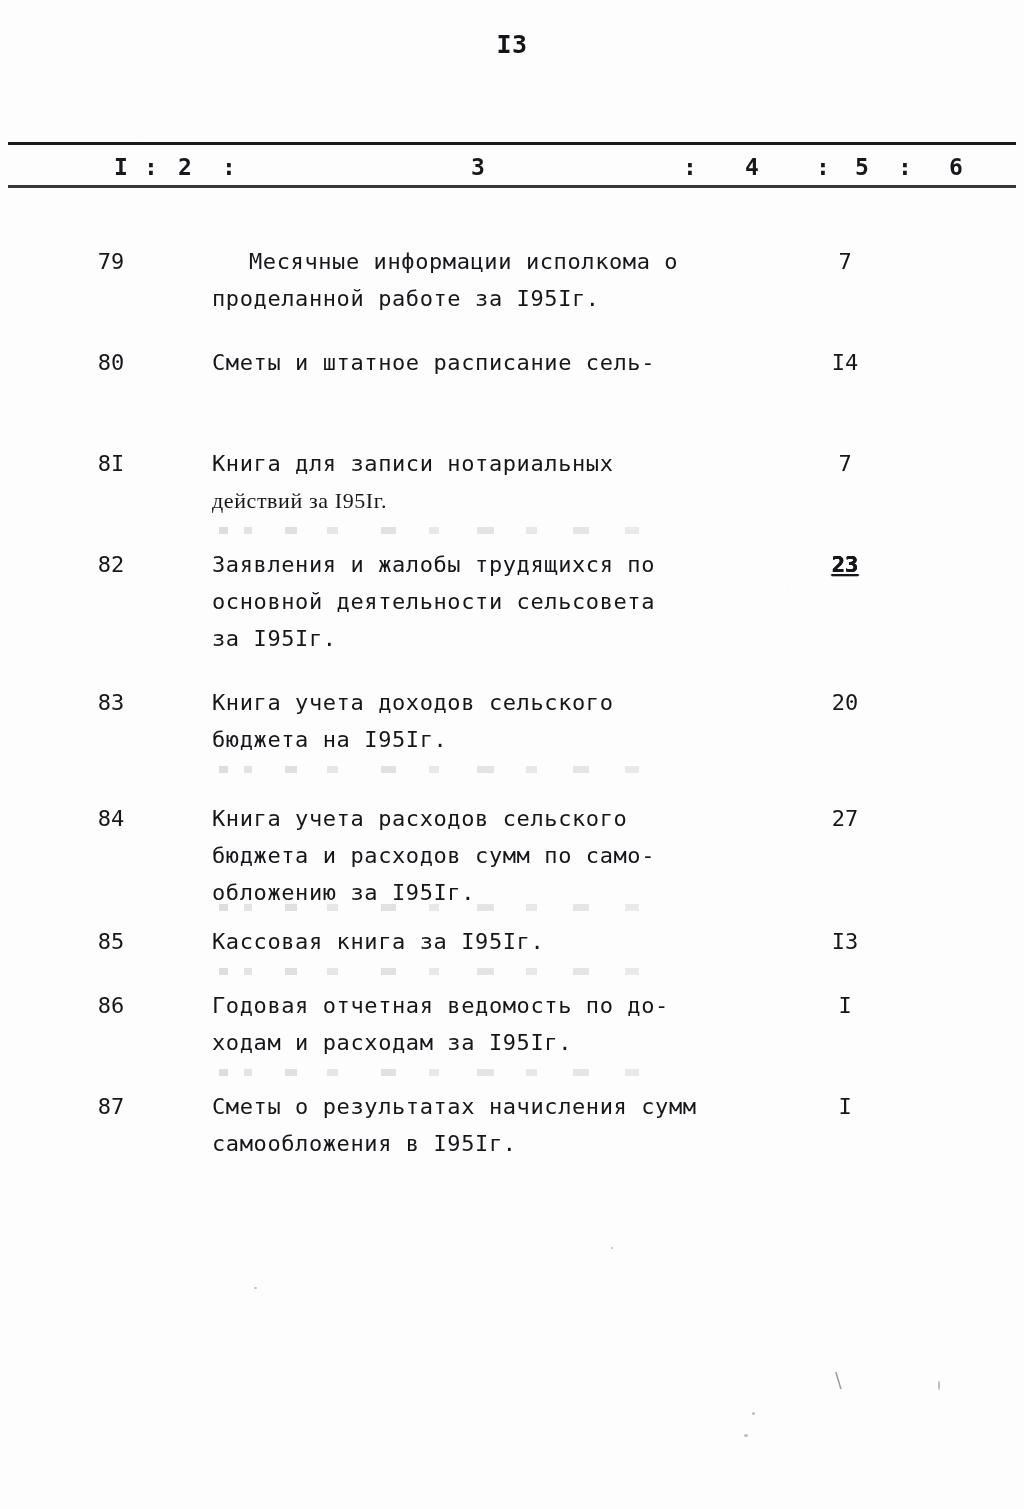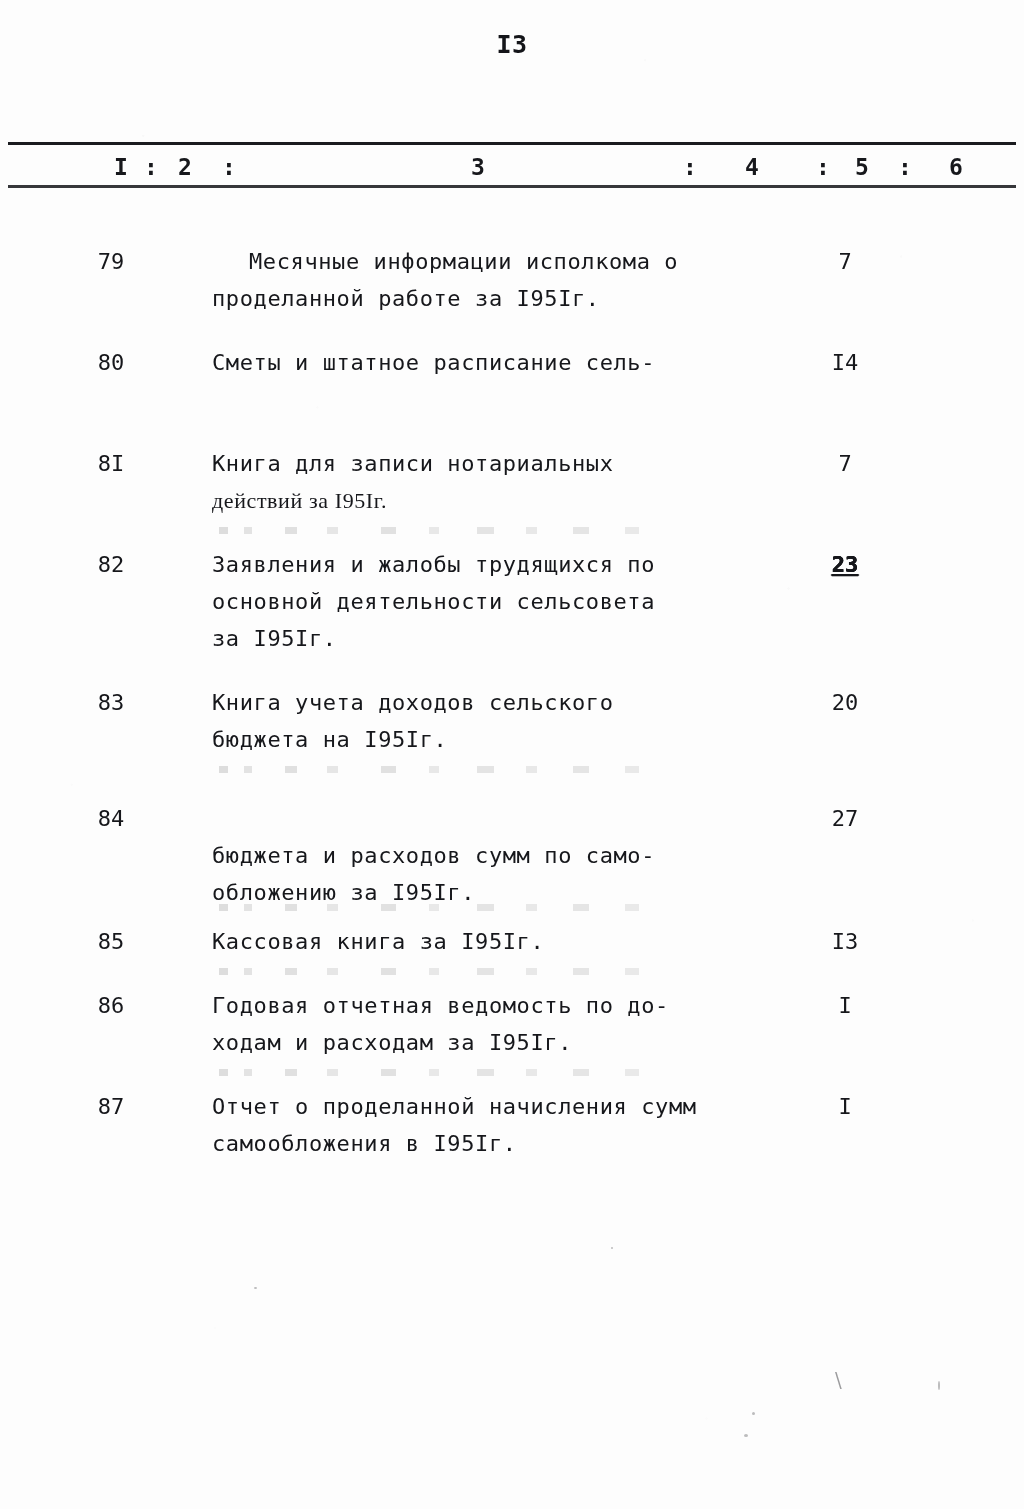--- a/index.html
+++ b/index.html
@@ -224,41 +224,42 @@
       </div>
       <div class="row" style="top: 684px; height: 74px;">
         <div class="cell-num" style="top: 0px;">83</div>
         <div class="cell-title" style="top: 0px;">Книга учета доходов сельского</div>
         <div class="cell-title" style="top: 37px;">бюджета на I95Iг.</div>
         <div class="cell-pages" style="top: 0px;">20</div>
       </div>
       <div class="ghost" style="top: 766px;"></div>
       <div class="row" style="top: 760px; height: 111px; margin-top: 40px;">
         <div class="cell-num" style="top: 0px;">84</div>
+        <div class="cell-title" style="top: 0px;">Книга учета расходов сельского</div>
         <div class="cell-title" style="top: 37px;">бюджета и расходов сумм по само-</div>
         <div class="cell-title" style="top: 74px;">обложению за I95Iг.</div>
         <div class="cell-pages" style="top: 0px;">27</div>
       </div>
       <div class="ghost" style="top: 904px;"></div>
       <div class="row" style="top: 923px; height: 37px;">
         <div class="cell-num" style="top: 0px;">85</div>
         <div class="cell-title" style="top: 0px;">Кассовая книга за I95Iг.</div>
         <div class="cell-pages" style="top: 0px;">I3</div>
       </div>
       <div class="ghost" style="top: 968px;"></div>
       <div class="row" style="top: 987px; height: 74px;">
         <div class="cell-num" style="top: 0px;">86</div>
         <div class="cell-title" style="top: 0px;">Годовая отчетная ведомость по до-</div>
         <div class="cell-title" style="top: 37px;">ходам и расходам за I95Iг.</div>
         <div class="cell-pages" style="top: 0px;">I</div>
       </div>
       <div class="ghost" style="top: 1069px;"></div>
       <div class="row" style="top: 1088px; height: 74px;">
         <div class="cell-num" style="top: 0px;">87</div>
-        <div class="cell-title" style="top: 0px;">Отчет о проделанной начисления сумм</div>
+        <div class="cell-title" style="top: 0px;">Сметы о результатах начисления сумм</div>
         <div class="cell-title" style="top: 37px;">самообложения в I95Iг.</div>
         <div class="cell-pages" style="top: 0px;">I</div>
       </div>
     </div>
 
   <div class="speck" style="left:752px; top:1412px; width:3px; height:3px;"></div>
   <div class="speck" style="left:744px; top:1434px; width:4px; height:3px;"></div>
   <div class="speck" style="left:938px; top:1381px; width:2px; height:9px;"></div>
   <div class="speck" style="left:254px; top:1287px; width:3px; height:2px;"></div>
   <div class="speck" style="left:611px; top:1247px; width:2px; height:2px;"></div>

